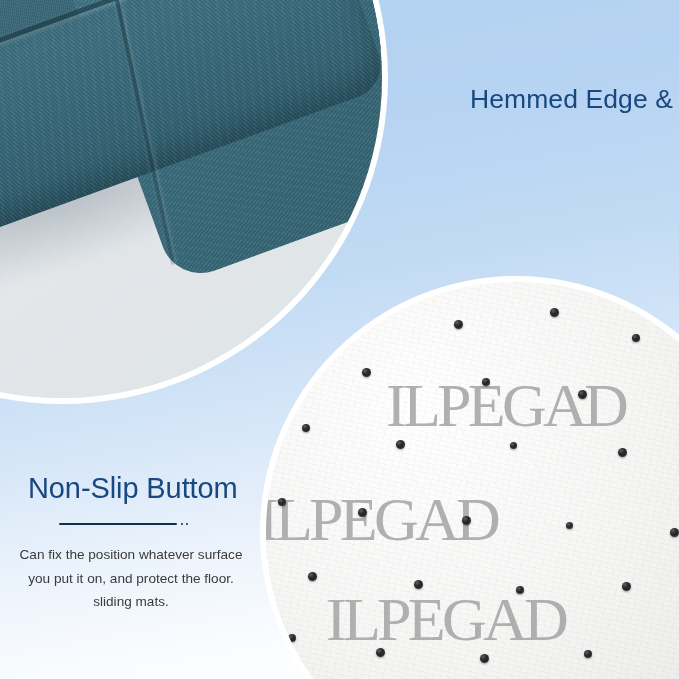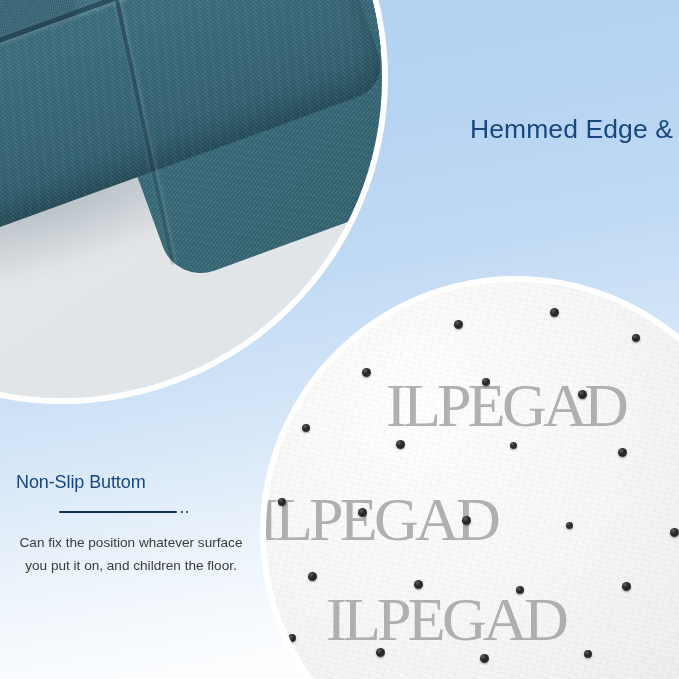--- a/index.html
+++ b/index.html
@@ -167,35 +167,35 @@
   .headline-tr{
     position:absolute;
     right:6px; top:80px;
     width:420px;
     text-align:right;
     color:#19477f;
     font-size:26.5px;
     line-height:1.48;
     letter-spacing:.1px;
   }
-  .headline-tr .line{ display:block;margin-top:30px; }
+  .headline-tr .line{ display:block; }
 
   .block-bl{
     position:absolute;
     left:6px; top:472px;
     width:250px;
     text-align:center;
   }
   .block-bl .title{
     color:#19477f;
-    font-size:18px;
+    font-size:29px;
     line-height:1.15;
     letter-spacing:-.1px;
     text-align:left;
-    margin-left:10px;
+    margin-left:22px;
   }
   .rule{
     position:relative;
     height:14px;
     margin:13px 0 11px 0;
   }
   .rule .bar{
     position:absolute;
     left:53px; top:5px;
     width:118px; height:2px;
@@ -278,17 +278,18 @@
     <div class="title">Non-Slip Buttom</div>
 
     <div class="rule">
       <span class="bar"></span>
       <span class="d1"></span>
       <span class="d2"></span>
     </div>
 
     <div class="body">
       <span class="line">Can fix the position whatever surface</span>
-      <span class="line">you put it on, and children the floor.</span>
+      <span class="line">you put it on, and protect the floor.</span>
+      <span class="line">sliding mats.</span>
     </div>
   </div>
 
 </div>
 
 </body></html>

